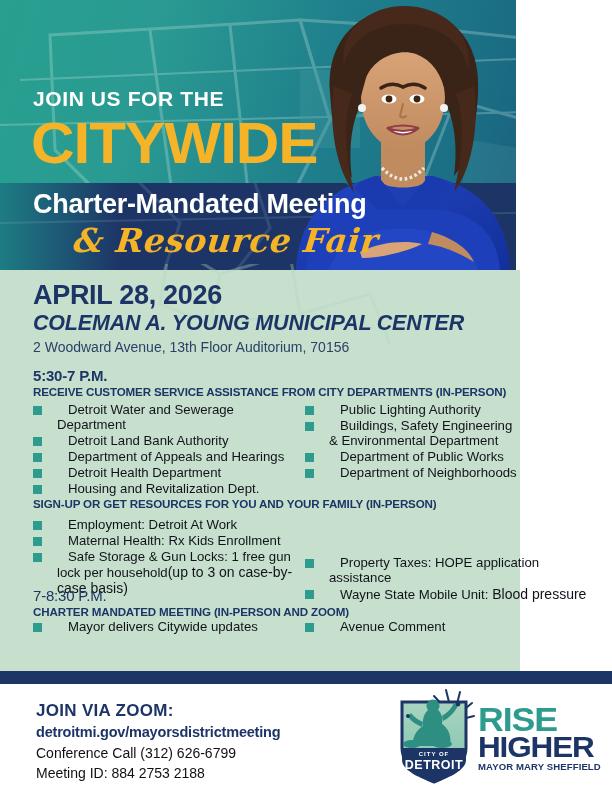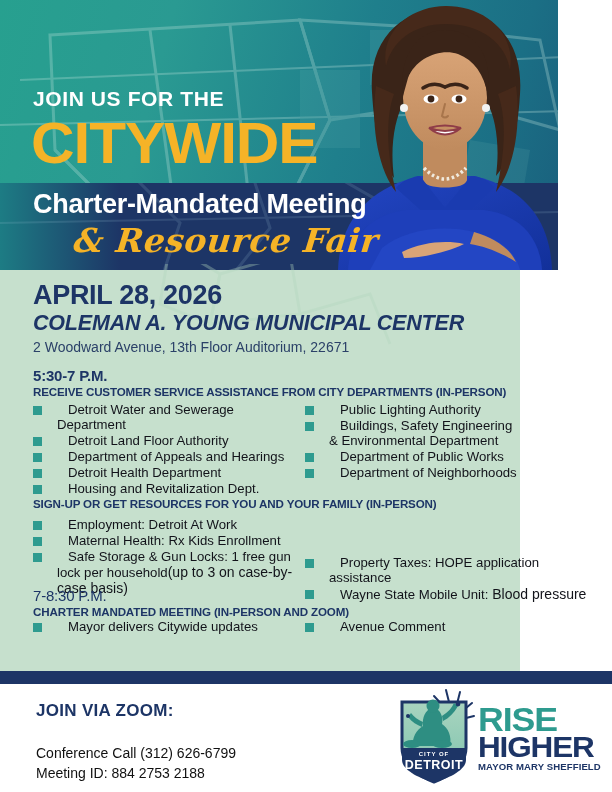--- a/index.html
+++ b/index.html
@@ -6,21 +6,21 @@
   body{
     width:612px;height:792px;
     font-family:"Liberation Sans", sans-serif;
     background:#ffffff;
     overflow:hidden;
     -webkit-font-smoothing:antialiased;
   }
   .page{position:relative;width:612px;height:792px;overflow:hidden;background:#fff;}
 
   
-  .hero{position:absolute;left:0;top:0;width:558px;height:270px;overflow:hidden;
+  .hero{position:absolute;left:0;top:0;width:516px;height:270px;overflow:hidden;
         background:linear-gradient(105deg,#27a08f 0%,#2a9a92 28%,#1f7f8c 60%,#1b6f85 85%,#1a5f7d 100%);}
   .hero-map{position:absolute;left:0;top:0;width:612px;height:270px;opacity:.30;}
   .hero-navy{position:absolute;left:0;top:183px;width:612px;height:87px;
              background:#1d3566;}
   .hero-navy:before{content:"";position:absolute;left:0;top:0;width:120px;height:87px;
              background:linear-gradient(90deg,#1d7c84 0%,#1d3566 100%);}
   .navy-map{position:absolute;left:0;top:183px;width:612px;height:87px;opacity:.16;}
 
   .hero-text{position:absolute;left:33px;top:88px;z-index:6;}
   .join-us{font-weight:bold;font-size:21px;letter-spacing:.6px;color:#ffffff;
@@ -208,31 +208,31 @@
         <path d="M20 -20 L70 10 L60 60 L10 40 Z"></path>
         <path d="M70 10 L140 -10 L150 50 L60 60 Z"></path>
         <path d="M150 50 L220 30 L240 80"></path>
       </g>
     </svg>
 
     <div class="body-inner">
 
       <div class="date">APRIL 28, 2026</div>
       <div class="venue">COLEMAN A. YOUNG MUNICIPAL CENTER</div>
-      <div class="addr">2 Woodward Avenue, 13th Floor Auditorium, 22671</div>
+      <div class="addr">2 Woodward Avenue, 13th Floor Auditorium, 70156</div>
 
       <div class="time1">5:30-7 P.M.</div>
       <div class="sub1">RECEIVE CUSTOMER SERVICE ASSISTANCE FROM CITY DEPARTMENTS (IN-PERSON)</div>
 
       <div class="lists1">
         <div class="col-l">
           <ul class="bl">
             <li><span>Detroit Water and Sewerage</span></li>
             <li class="nb"><span>Department</span></li>
-            <li><span>Detroit Land Floor Authority</span></li>
+            <li><span>Detroit Land Bank Authority</span></li>
             <li><span>Department of Appeals and Hearings</span></li>
             <li><span>Detroit Health Department</span></li>
             <li><span>Housing and Revitalization Dept.</span></li>
           </ul>
         </div>
         <div class="col-r">
           <ul class="bl">
             <li><span>Public Lighting Authority</span></li>
             <li><span>Buildings, Safety Engineering</span></li>
             <li class="nb"><span>&amp; Environmental Department</span></li>
@@ -277,20 +277,21 @@
           </ul>
         </div>
       </div>
 
     </div>
   </div>
 
   <div class="navybar"></div>
   <div class="footer">
     <div class="zoom-h">JOIN VIA ZOOM:</div>
+    <div class="zoom-link">detroitmi.gov/mayorsdistrictmeeting</div>
     <div class="zoom-cc">Conference Call  (312) 626-6799</div>
     <div class="zoom-id">Meeting ID: 884 2753 2188</div>
 
     <div class="logos">
 
       <svg style="position:absolute;left:0;top:0;" width="84" height="100" viewBox="0 0 84 100">
         <defs>
           <linearGradient id="shg" x1="0" y1="0" x2="0" y2="1">
             <stop offset="0%" stop-color="#a9d4bf"></stop>
               <stop offset="100%" stop-color="#7cc3ad"></stop>

